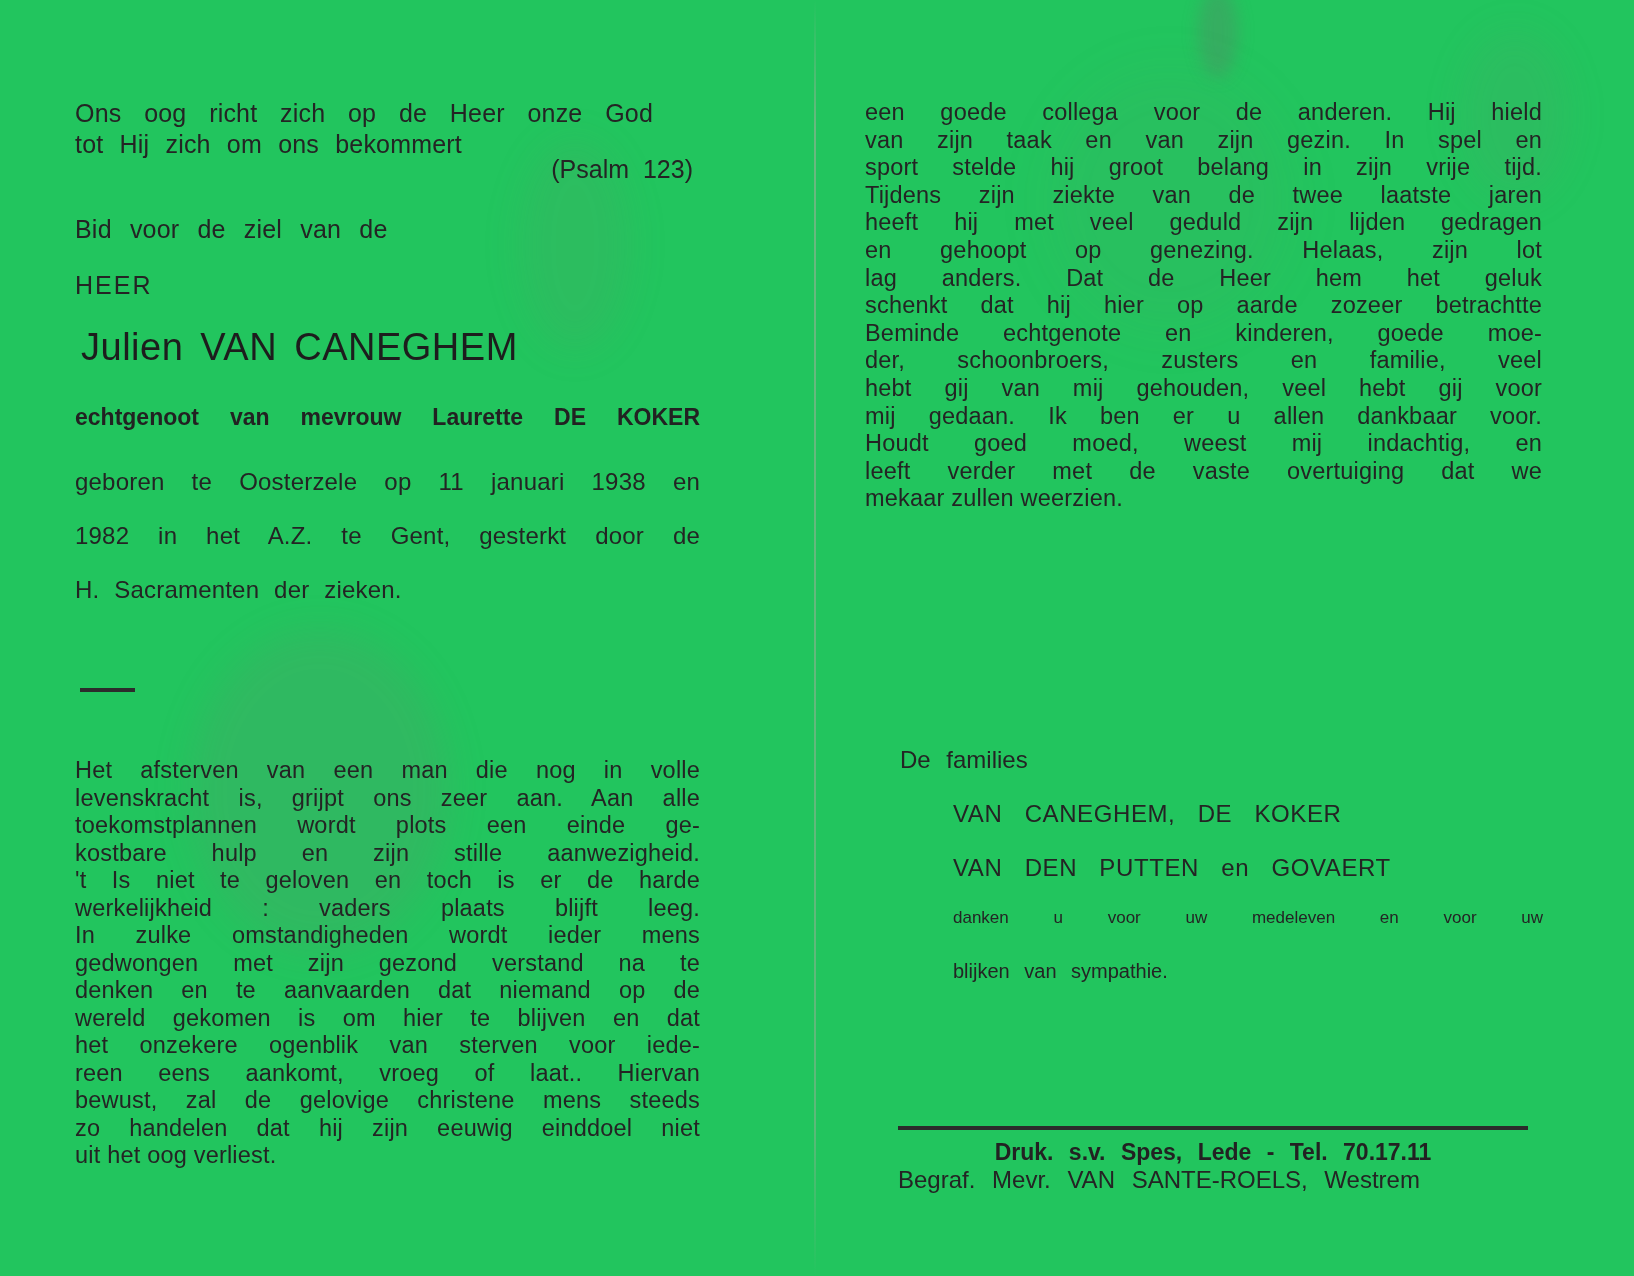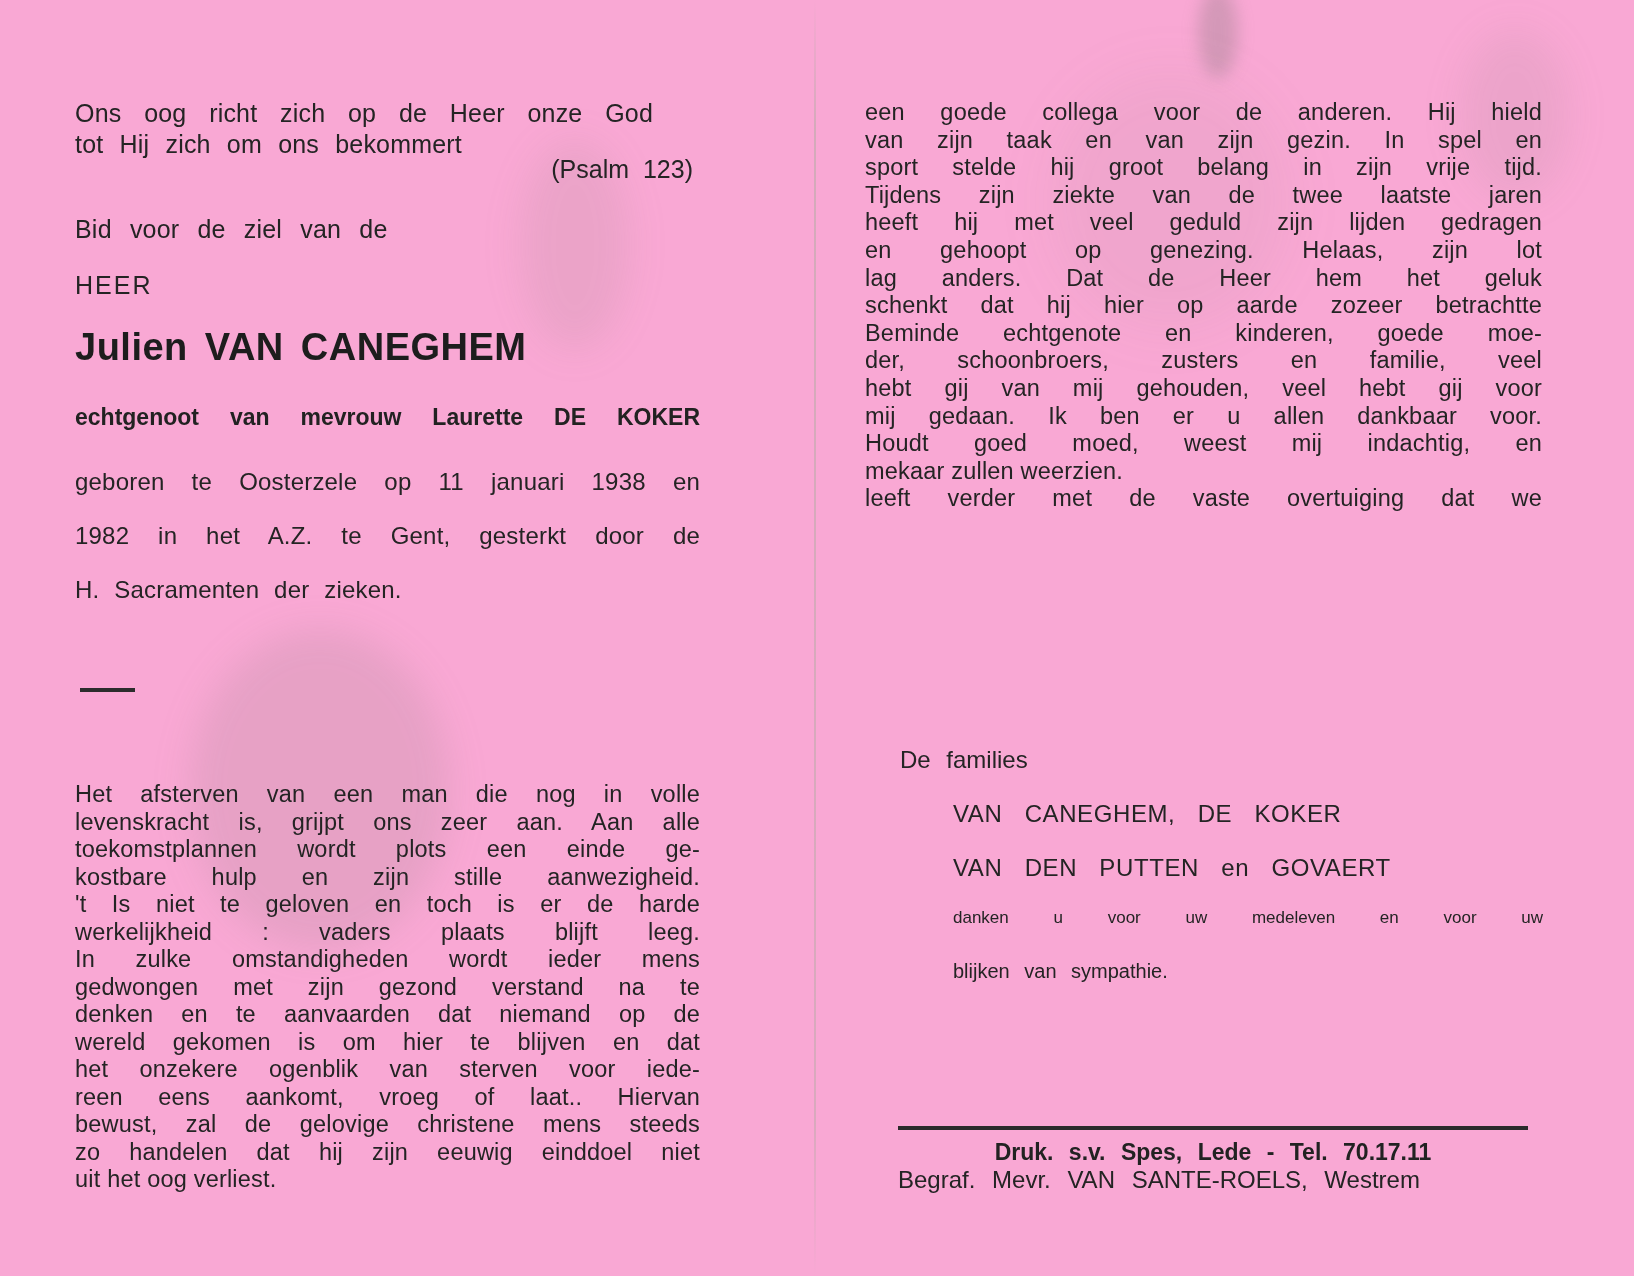--- a/index.html
+++ b/index.html
@@ -1,35 +1,35 @@
 <!DOCTYPE html>
 <html><head>
 <meta charset="utf-8">
 <style>
   * { margin:0; padding:0; box-sizing:border-box; }
   html,body { background:#cfcec4; }
   body { font-family:"Liberation Sans","DejaVu Sans",sans-serif; }
   #card {
     position:relative; width:1634px; height:1276px;
-    background:#f9a8d4; overflow:hidden; color:#242424;
+    background:#22c55e; overflow:hidden; color:#242424;
   }
   .abs { position:absolute; }
   .jline { display:block; text-align:justify; text-align-last:justify; }
   .jline.last { text-align-last:left; }
 
   
   .quote { left:75px; top:98px; width:578px; font-size:25px; line-height:31px; word-spacing:9px; letter-spacing:.2px; }
   .psalm { left:75px; top:155px; width:618px; font-size:25px; text-align:right; word-spacing:7px; }
   .pray  { left:75px; top:215px; font-size:25px; word-spacing:11px; letter-spacing:.2px; }
   .heer  { left:75px; top:271px; font-size:25px; letter-spacing:2px; }
-  .name  { left:75px; top:326px; font-size:38px; font-weight:bold; letter-spacing:.5px; word-spacing:6px; color:#1d1d1d; }
+  .name  { left:81px; top:326px; font-size:38px; font-weight:normal; letter-spacing:.5px; word-spacing:6px; color:#1d1d1d; }
   .spouse{ left:75px; top:404px; width:625px; font-size:23px; font-weight:bold; text-align:justify; text-align-last:justify; color:#222; }
   .bio   { left:75px; top:455px; width:625px; font-size:24px; line-height:54px; word-spacing:8px; letter-spacing:.2px; }
   .dash  { left:80px; top:688px; width:55px; height:4px; background:#2c2c2c; }
-  .para-l{ left:75px; top:757px; width:625px; font-size:23.5px; line-height:27.5px; letter-spacing:.2px;margin-top:24px; }
+  .para-l{ left:75px; top:757px; width:625px; font-size:23.5px; line-height:27.5px; letter-spacing:.2px; }
 
   
   .para-r{ left:865px; top:99px; width:677px; font-size:23.5px; line-height:27.6px; letter-spacing:.2px; }
   .fam-intro { left:900px; top:746px; font-size:24px; word-spacing:9px; }
   .fam-name1 { left:953px; top:800px; font-size:24px; word-spacing:15px; letter-spacing:.6px; }
   .fam-name2 { left:953px; top:854px; font-size:24px; word-spacing:15px; letter-spacing:.6px; }
   .thanks1   { left:953px; top:908px; width:590px; font-size:17px; text-align:justify; text-align-last:justify; }
   .thanks2   { left:953px; top:960px; font-size:20px; word-spacing:9px; }
   .foot-rule { left:898px; top:1126px; width:630px; height:4px; background:#2b2b2b; }
   .printer   { left:898px; top:1139px; width:630px; font-size:23px; font-weight:bold; text-align:center; word-spacing:9px; color:#222; }
@@ -100,22 +100,22 @@
         <span class="jline">Tijdens zijn ziekte van de twee laatste jaren</span>
         <span class="jline">heeft hij met veel geduld zijn lijden gedragen</span>
         <span class="jline">en gehoopt op genezing. Helaas, zijn lot</span>
         <span class="jline">lag anders. Dat de Heer hem het geluk</span>
         <span class="jline">schenkt dat hij hier op aarde zozeer betrachtte</span>
         <span class="jline">Beminde echtgenote en kinderen, goede moe-</span>
         <span class="jline">der, schoonbroers, zusters en familie, veel</span>
         <span class="jline">hebt gij van mij gehouden, veel hebt gij voor</span>
         <span class="jline">mij gedaan. Ik ben er u allen dankbaar voor.</span>
         <span class="jline">Houdt goed moed, weest mij indachtig, en</span>
+        <span class="jline">leeft verder met de vaste overtuiging dat we</span>
         <span class="jline last">mekaar zullen weerzien.</span>
-        <span class="jline">leeft verder met de vaste overtuiging dat we</span>
       </div>
     <div class="abs fam-intro">De families</div>
     <div class="abs fam-name1">VAN CANEGHEM, DE KOKER</div>
     <div class="abs fam-name2">VAN DEN PUTTEN en GOVAERT</div>
     <div class="abs thanks1">danken u voor uw medeleven en voor uw</div>
     <div class="abs thanks2">blijken van sympathie.</div>
     <div class="abs foot-rule"></div>
     <div class="abs printer">Druk. s.v. Spes, Lede - Tel. 70.17.11</div>
     <div class="abs undertaker">Begraf. Mevr. VAN SANTE-ROELS, Westrem</div>
   </div>

